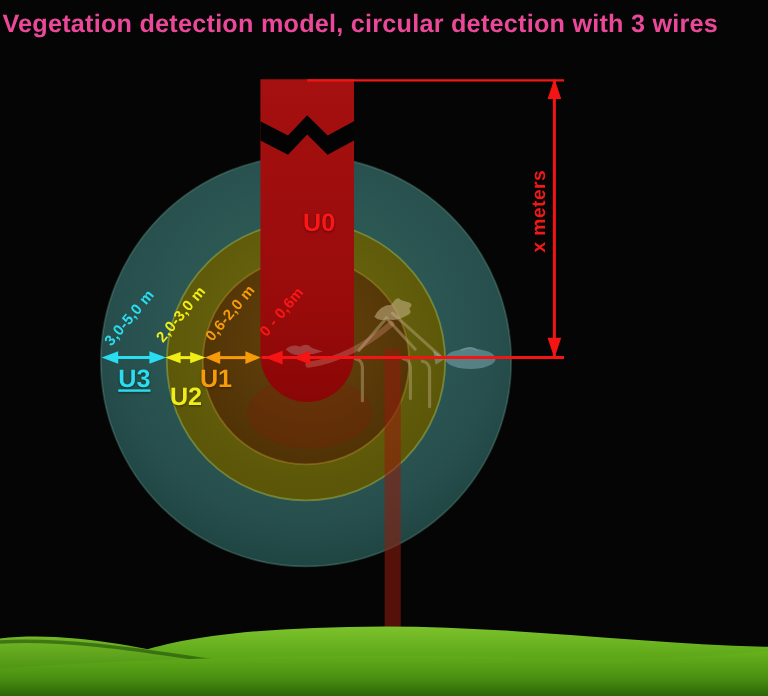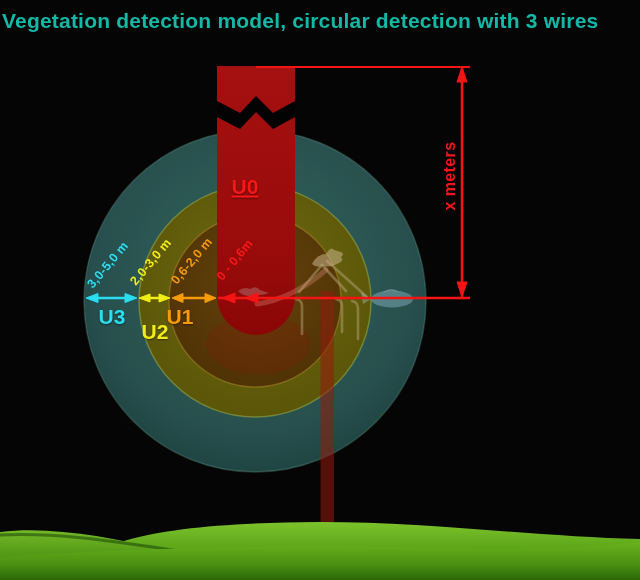--- a/index.html
+++ b/index.html
@@ -4,21 +4,21 @@
 <style>
   html,body{margin:0;padding:0;background:#000;}
   .stage{
     position:relative;width:640px;height:580px;overflow:hidden;
     background:#050505;
     font-family:"Liberation Sans",sans-serif;
   }
   .stage svg{position:absolute;left:0;top:0;}
   .title{
     position:absolute;top:9px;left:2px;width:522px;text-align:center;
-    font-size:21px;font-weight:600;color:#14b8a6;letter-spacing:.2px;
+    font-size:21px;font-weight:600;color:#ec4899;letter-spacing:.2px;
     white-space:nowrap;
   }
   .zlabel{
     position:absolute;font-weight:bold;font-size:21px;line-height:1;
     transform:translate(-50%,-50%);white-space:nowrap;
     text-shadow:0 1px 2px rgba(0,0,0,.45);
   }
   .rlabel{
     position:absolute;font-weight:bold;font-size:12.5px;line-height:1;
     white-space:nowrap;transform:translate(-50%,-50%) rotate(-50deg);
@@ -133,24 +133,24 @@
     <g>
       <path d="M60,580 C90,538 170,523 320,522 C430,522 540,537 640,539 L640,580 Z" fill="url(#gGrassBack)"></path>
       <path d="M0,532 C50,526 110,537 170,551 C230,563 280,563 340,558 L340,580 L0,580 Z" fill="url(#gGrassLeft)"></path>
       <path d="M0,535 C70,531 150,548 230,558 C310,567 390,563 480,555" stroke="rgba(25,70,8,0.55)" stroke-width="3" fill="none"></path>
       <path d="M0,557 C130,548 300,544 430,548 C530,551 600,547 640,542 L640,580 L0,580 Z" fill="url(#gGrassFront)"></path>
     </g>
   </svg>
 
   <div class="title">Vegetation detection model, circular detection with 3 wires</div>
 
-  <div class="zlabel c-u0" style="left:245px;top:186px;text-decoration:underline;">U0</div>
+  <div class="zlabel c-u0" style="left:266px;top:186px;">U0</div>
   <div class="zlabel c-u1" style="left:180px;top:316px;">U1</div>
   <div class="zlabel c-u2" style="left:155px;top:331px;">U2</div>
-  <div class="zlabel c-u3" style="left:112px;top:316px;">U3</div>
+  <div class="zlabel c-u3" style="left:112px;top:316px;text-decoration:underline;">U3</div>
 
   <div class="rlabel c-u0" style="left:235px;top:260px;">0 - 0,6m</div>
   <div class="rlabel c-u1" style="left:192px;top:261px;">0,6-2,0 m</div>
   <div class="rlabel c-u2" style="left:151px;top:262px;">2,0-3,0 m</div>
   <div class="rlabel c-u3" style="left:108px;top:265px;">3,0-5,0 m</div>
 
   <div class="xlabel" style="left:450px;top:176px;">x meters</div>
 </div>
 
 </body></html>

